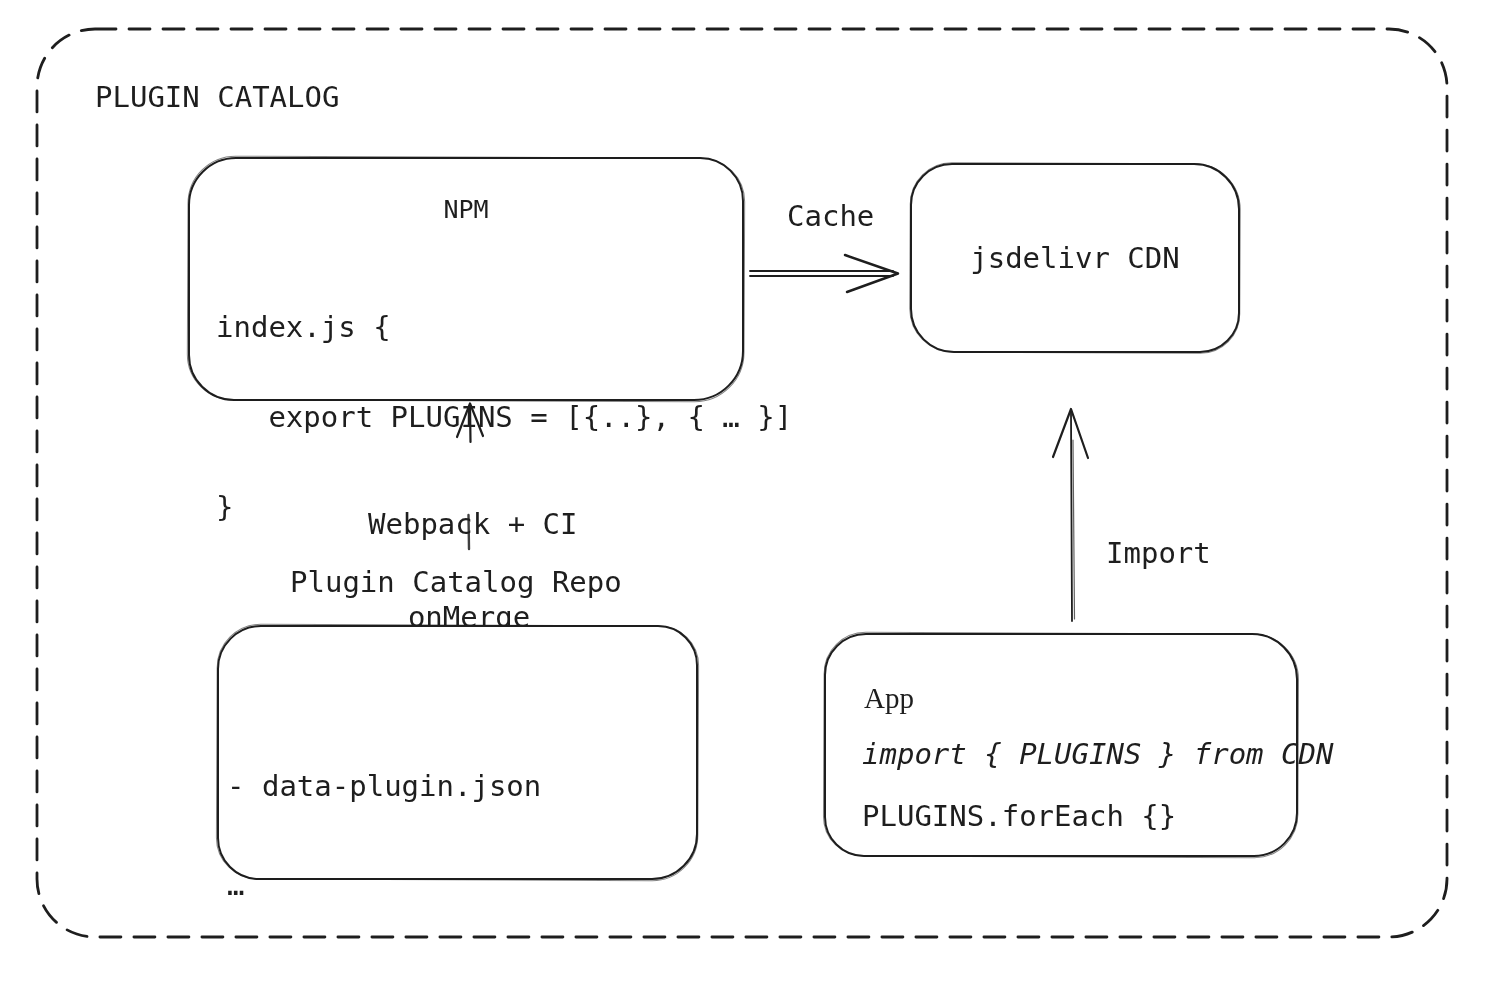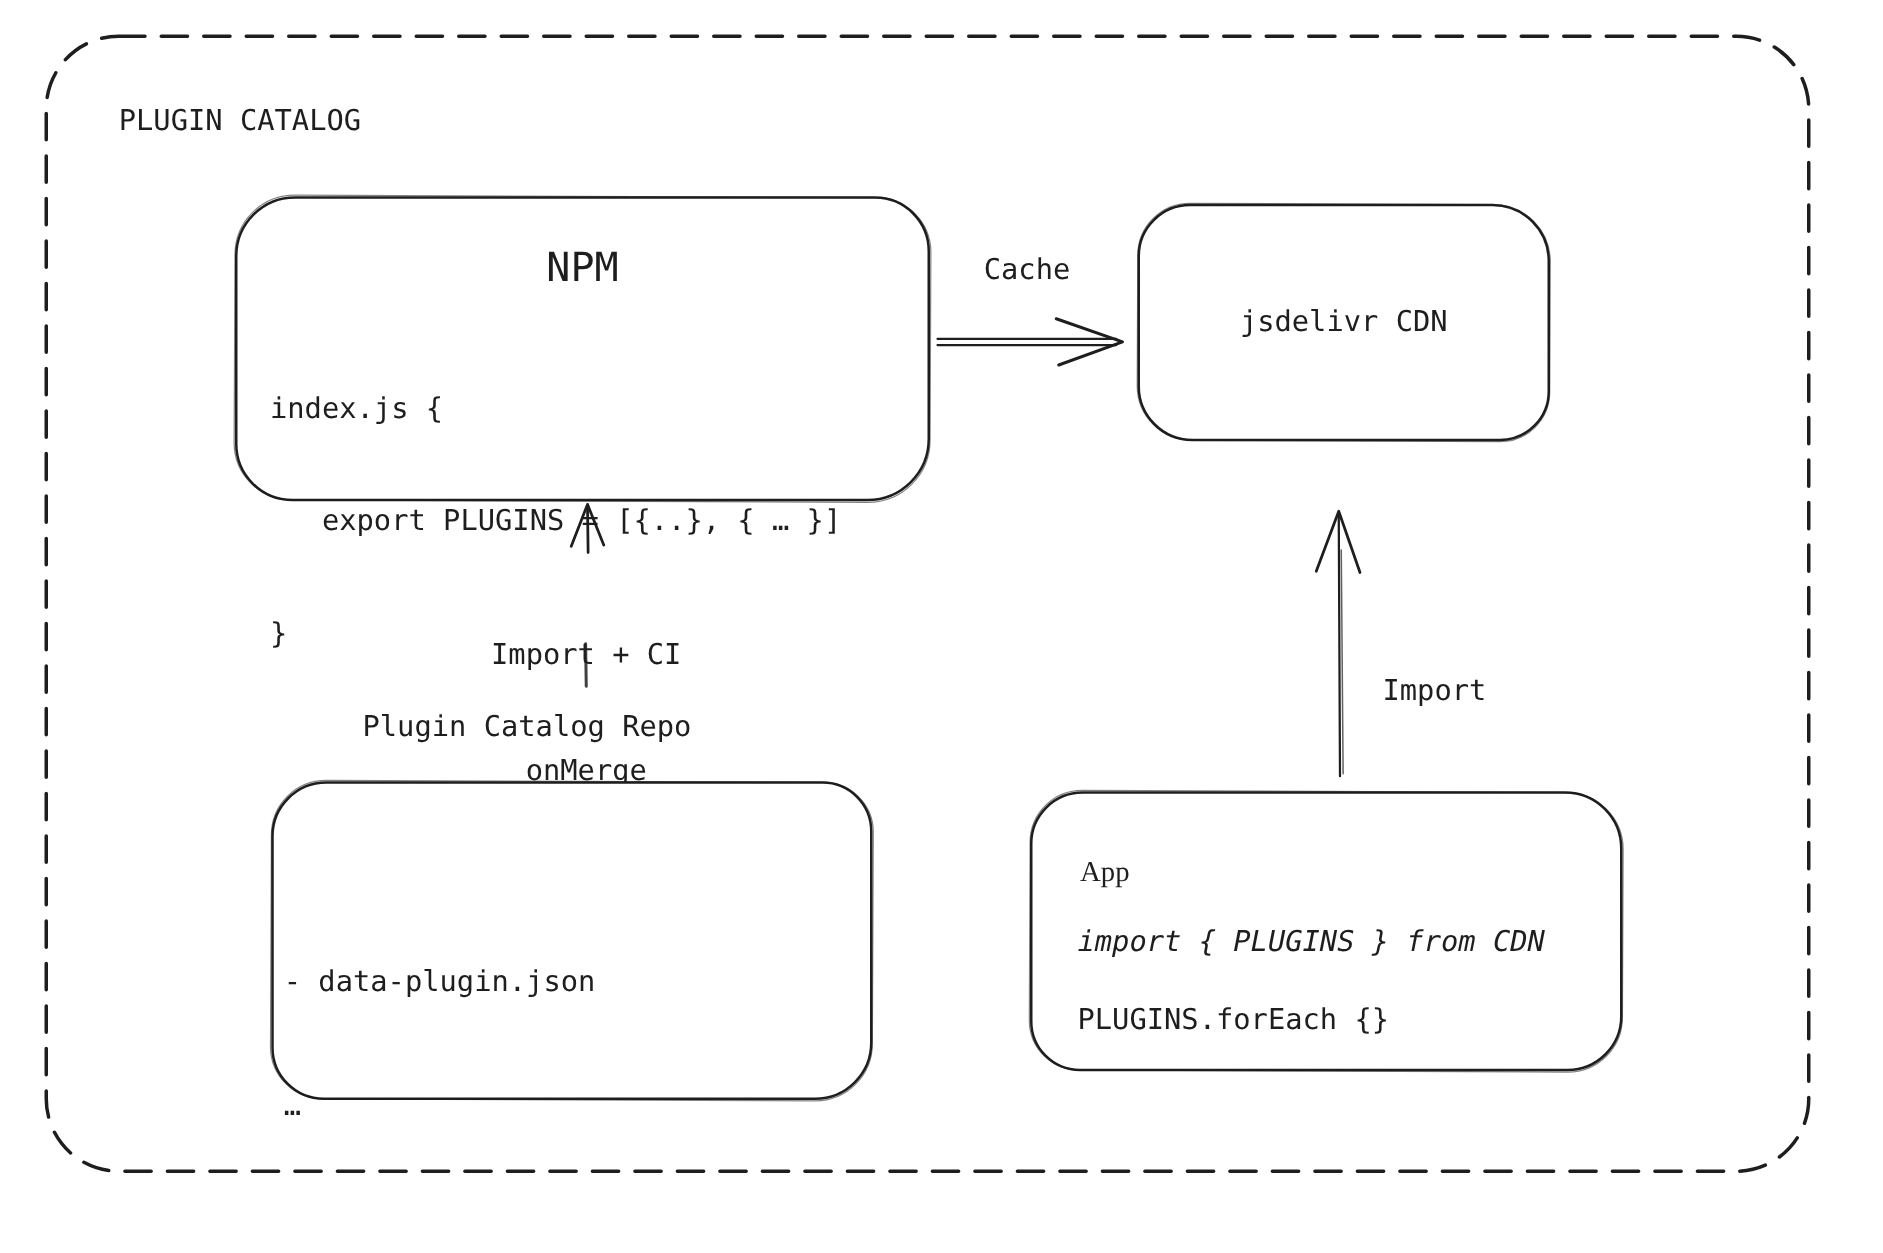--- a/index.html
+++ b/index.html
@@ -8,21 +8,21 @@
     position: relative;
     width: 1506px;
     height: 1002px;
     background: #ffffff;
     font-family: "DejaVu Sans Mono", "Liberation Mono", monospace;
     color: var(--ink);
     overflow: hidden;
   }
   #wires { position:absolute; inset:0; width:1506px; height:1002px; }
 
-  .txt { position:absolute; font-size:23px; line-height:30px; white-space:pre; color:var(--ink); }
+  .txt { position:absolute; font-size:29px; line-height:30px; white-space:pre; color:var(--ink); }
 
   .box {
     position:absolute;
     background:#fff;
     border:2px solid var(--ink);
     box-sizing:border-box;
   }
   
   .box::before {
     content:"";
@@ -33,21 +33,21 @@
     transform:rotate(0.25deg) scale(1.003);
     pointer-events:none;
   }
 
   .npm-box   { left:188px; top:157px; width:556px; height:244px; border-radius:48px 44px 50px 46px; }
   .cdn-box   { left:910px; top:163px; width:330px; height:190px; border-radius:42px 46px 40px 44px;
                display:flex; align-items:center; justify-content:center; }
   .repo-box  { left:217px; top:625px; width:481px; height:255px; border-radius:44px 40px 46px 42px; }
   .app-box   { left:824px; top:633px; width:474px; height:224px; border-radius:42px 46px 44px 40px; }
 
-  .box-title-center { position:absolute; left:0; right:0; top:36px; text-align:center; font-size:32px; }
+  .box-title-center { position:absolute; left:0; right:0; top:36px; text-align:center; font-size:25px; }
 
   .npm-code  { left:216px; top:252px; }
   .repo-files{ left:227px; top:704px; line-height:33px; }
 
   .build-label { left:368px; top:447px; width:202px; text-align:center; line-height:31px; }
 </style>
 </head>
 <body>
 
 <div id="canvas">
@@ -86,21 +86,21 @@
     <div>}</div>
   </div>
 
   <div class="txt" style="left:787px; top:201px;">Cache</div>
 
   <div class="box cdn-box">
     <span class="txt" style="position:static;">jsdelivr CDN</span>
   </div>
 
   <div class="txt build-label">
-    <div>Import + CI</div>
+    <div>Webpack + CI</div>
     <div>onMerge</div>
   </div>
 
   <div class="txt" style="left:290px; top:567px;">Plugin Catalog Repo</div>
 
   <div class="box repo-box"></div>
   <div class="txt repo-files">
     <div>- data-plugin.json</div>
     <div>…</div>
   </div>

